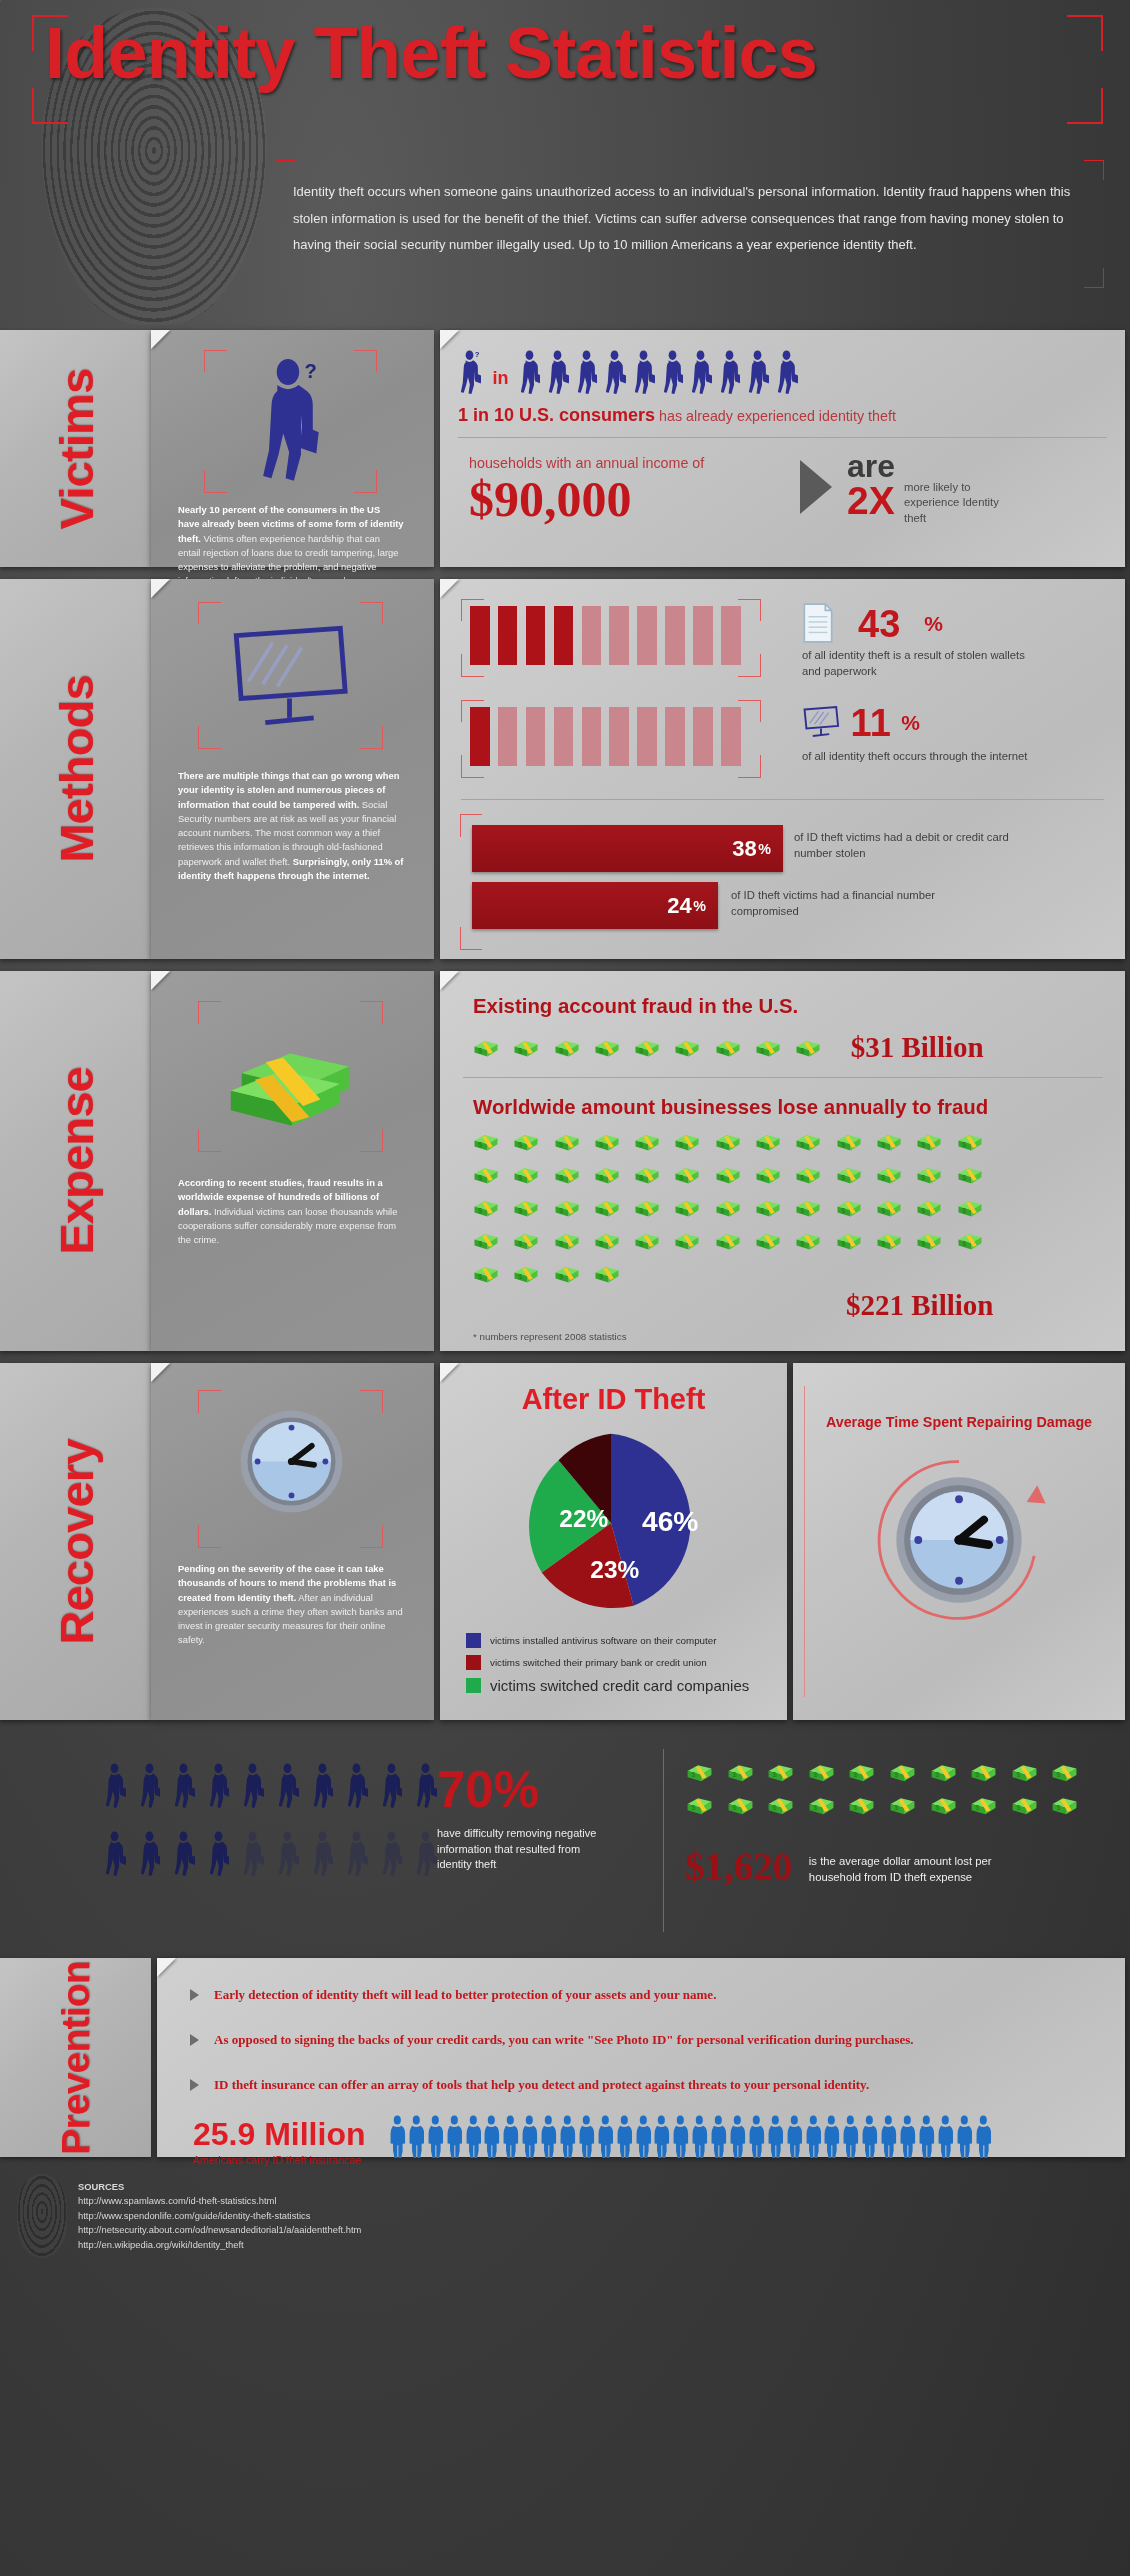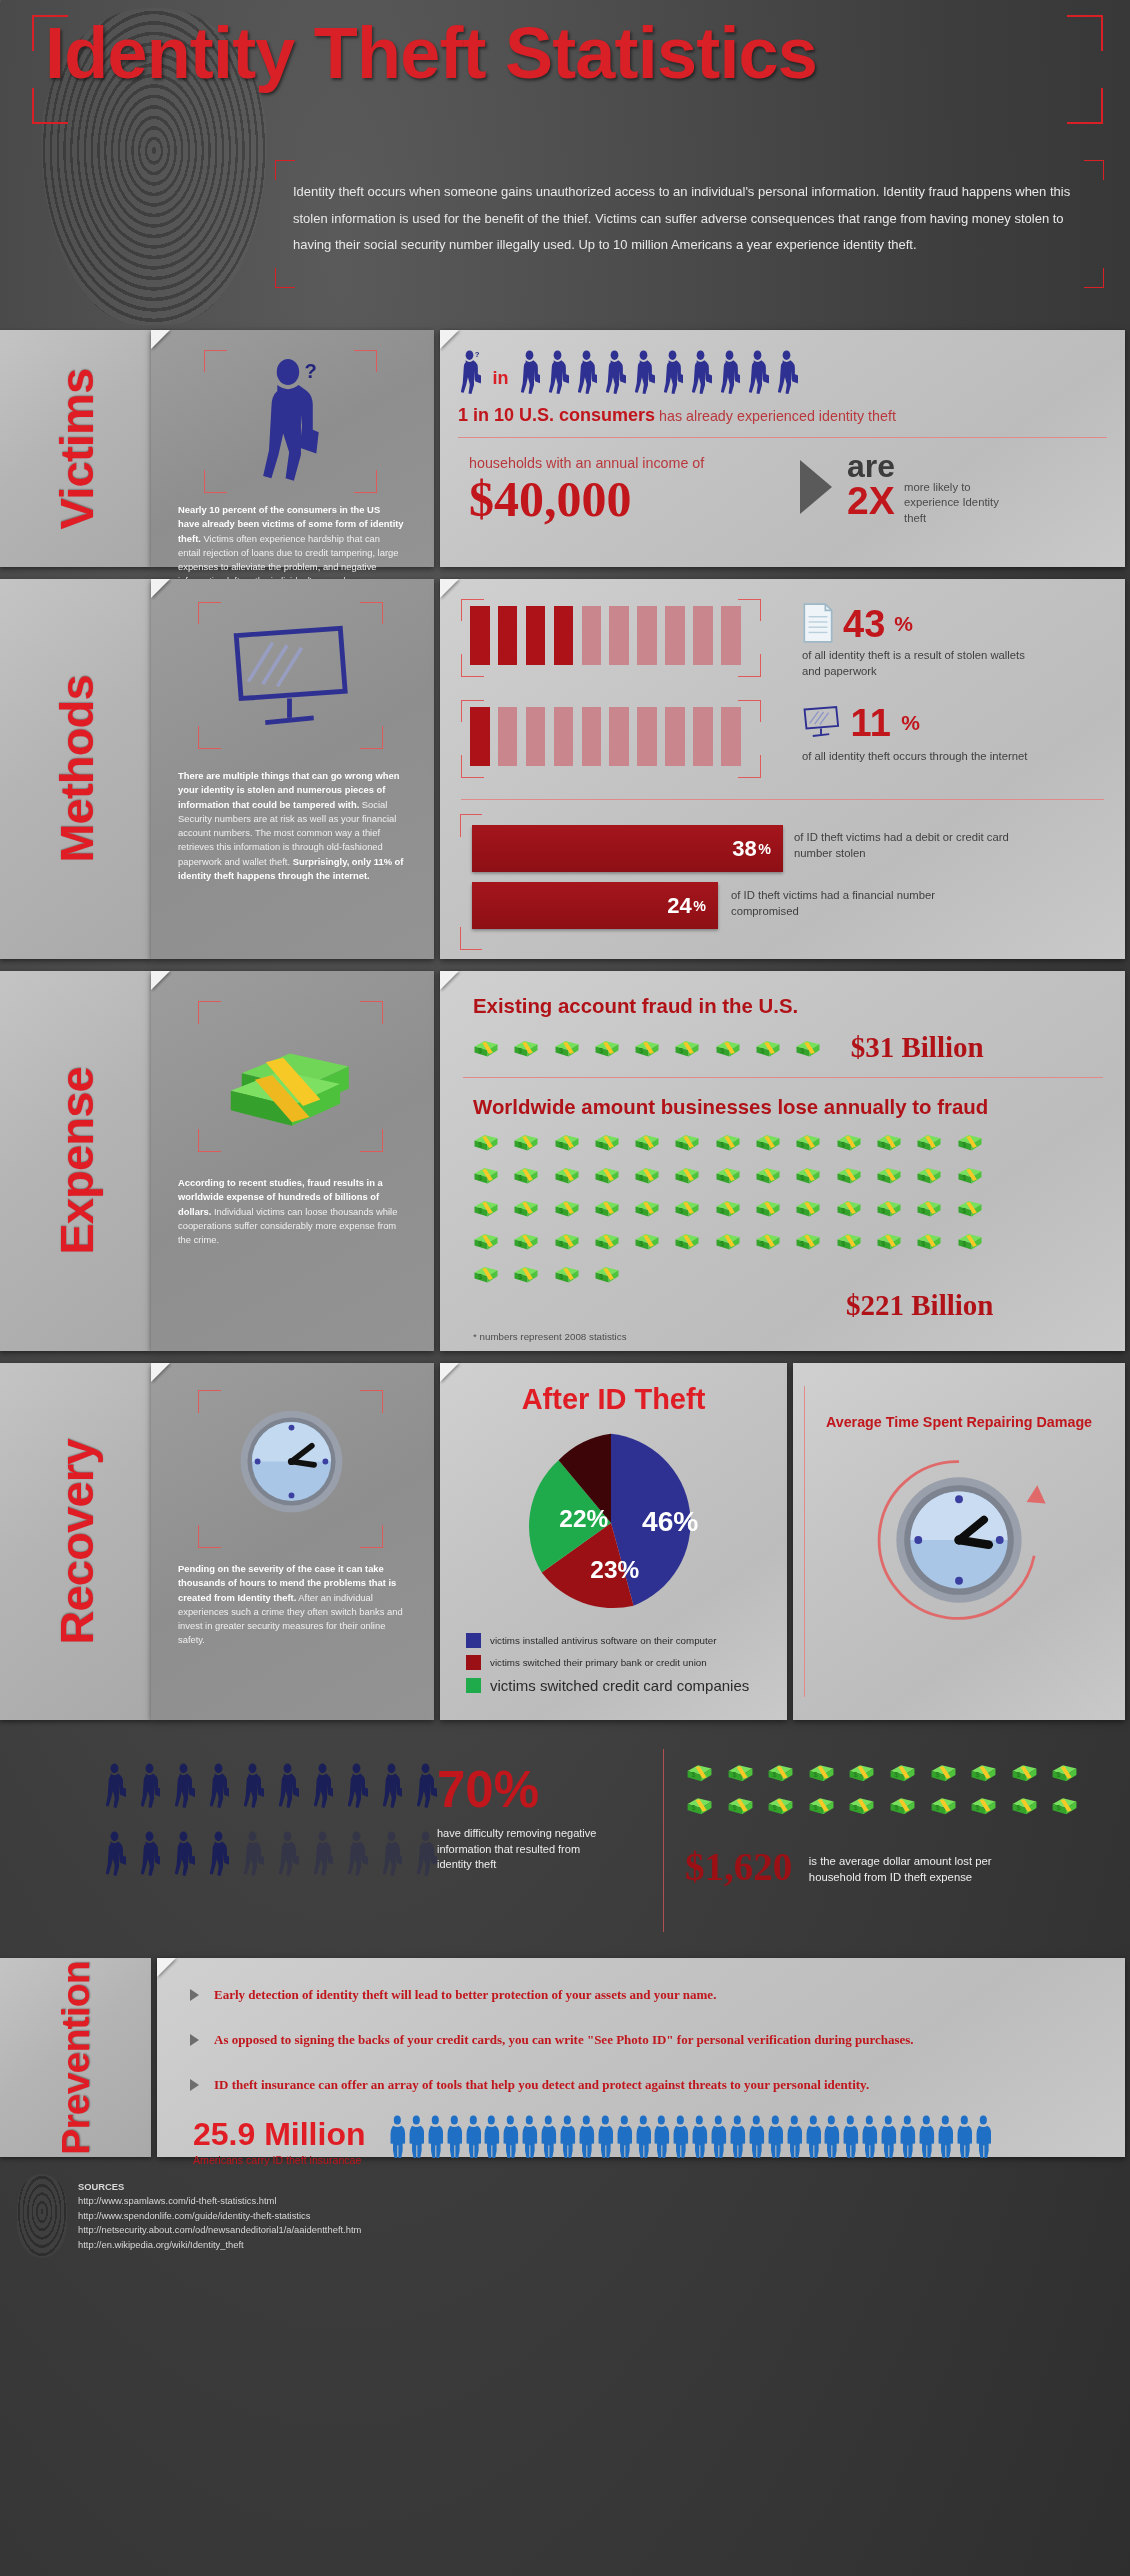--- a/index.html
+++ b/index.html
@@ -275,21 +275,21 @@
     </div>
 
     <div style="position:absolute;left:18px;top:75px;font-size:18px;">
       <b style="color:#c0161c;">1 in 10 U.S. consumers</b><span style="color:#b9383d;font-size:14.3px;"> has already experienced identity theft</span>
     </div>
 
     <div class="hr-red" style="position:absolute;left:18px;top:107px;width:calc(100% - 36px);"></div>
 
     <div style="position:absolute;left:29px;top:125px;">
       <div style="color:#b9383d;font-size:14.3px;">households with an annual income of</div>
-      <div style="color:#c0161c;font-size:50px;font-weight:bold;font-family:'Liberation Serif',serif;line-height:1.05;margin-top:1.5px;">$40,000</div>
+      <div style="color:#c0161c;font-size:50px;font-weight:bold;font-family:'Liberation Serif',serif;line-height:1.05;margin-top:1.5px;">$90,000</div>
     </div>
     <div style="position:absolute;left:360px;top:130px;width:0;height:0;border-left:32px solid #5a5a5a;border-top:27px solid transparent;border-bottom:27px solid transparent;"></div>
     <div style="position:absolute;left:407px;top:121px;display:flex;align-items:flex-start;">
       <div>
         <div style="font-size:32px;font-weight:bold;color:#3c3c3c;line-height:.95;">are</div>
         <div style="font-size:39px;font-weight:bold;color:#c0161c;line-height:1;">2X</div>
       </div>
       <div style="font-size:11.3px;color:#4a4a4a;line-height:1.35;margin:29px 0 0 9px;max-width:98px;">more likely to experience Identity theft</div>
     </div>
   </div>
@@ -342,21 +342,21 @@
           <span class="tick"></span>
           <span class="tick"></span>
           <span class="tick pale"></span>
           <span class="tick pale"></span>
           <span class="tick pale"></span>
           <span class="tick pale"></span>
           <span class="tick pale"></span>
           <span class="tick pale"></span>
         </div>
     </div>
-    <div style="position:absolute;left:362px;top:22.6px;display:flex;align-items:center;gap:9px;">
+    <div style="position:absolute;left:362px;top:22.6px;display:flex;align-items:center;gap:24px;">
       <span>
         <svg width="32" height="42" viewBox="0 0 30 40">
           <path d="M2 2 H22 L28 8 V38 H2 Z" fill="#eef4f7" stroke="#9fb8c8" stroke-width="1.6"></path>
           <path d="M22 2 V8 H28" fill="none" stroke="#9fb8c8" stroke-width="1.6"></path>
           <g stroke="#b8cedb" stroke-width="1.3">
             <path d="M6 14 H24"></path>
               <path d="M6 19 H24"></path>
               <path d="M6 24 H24"></path>
               <path d="M6 29 H24"></path>
           </g>

